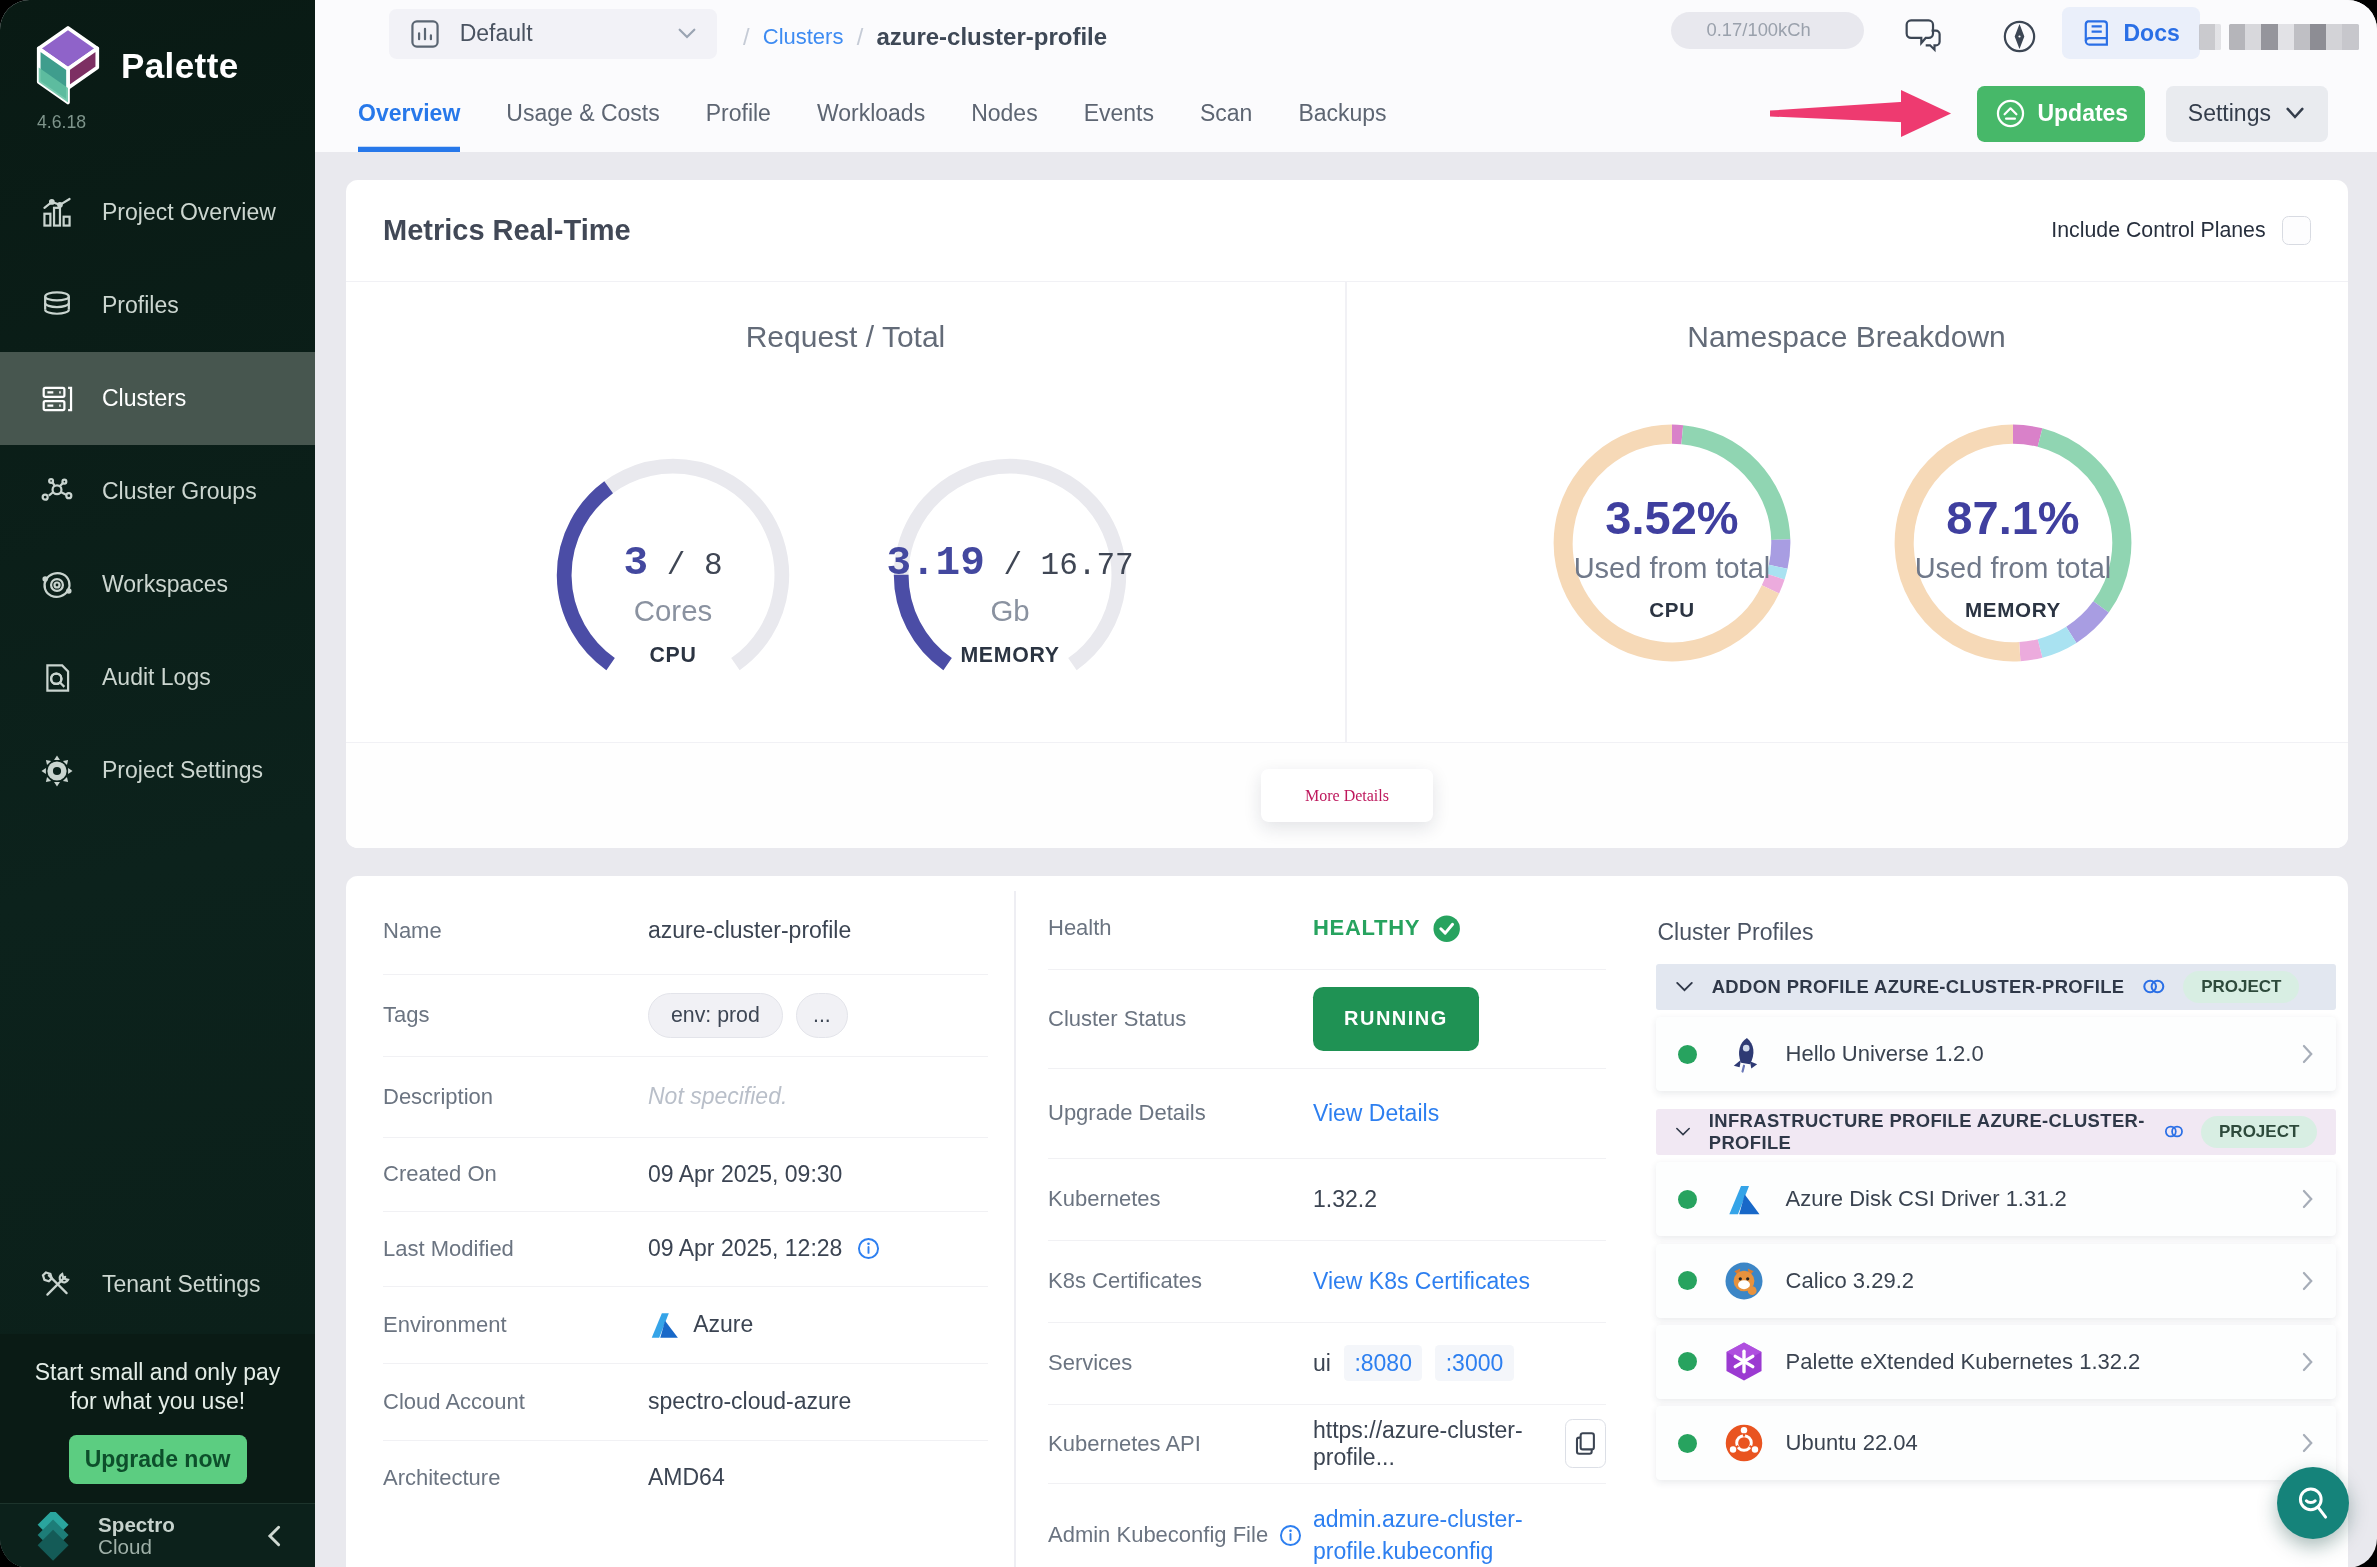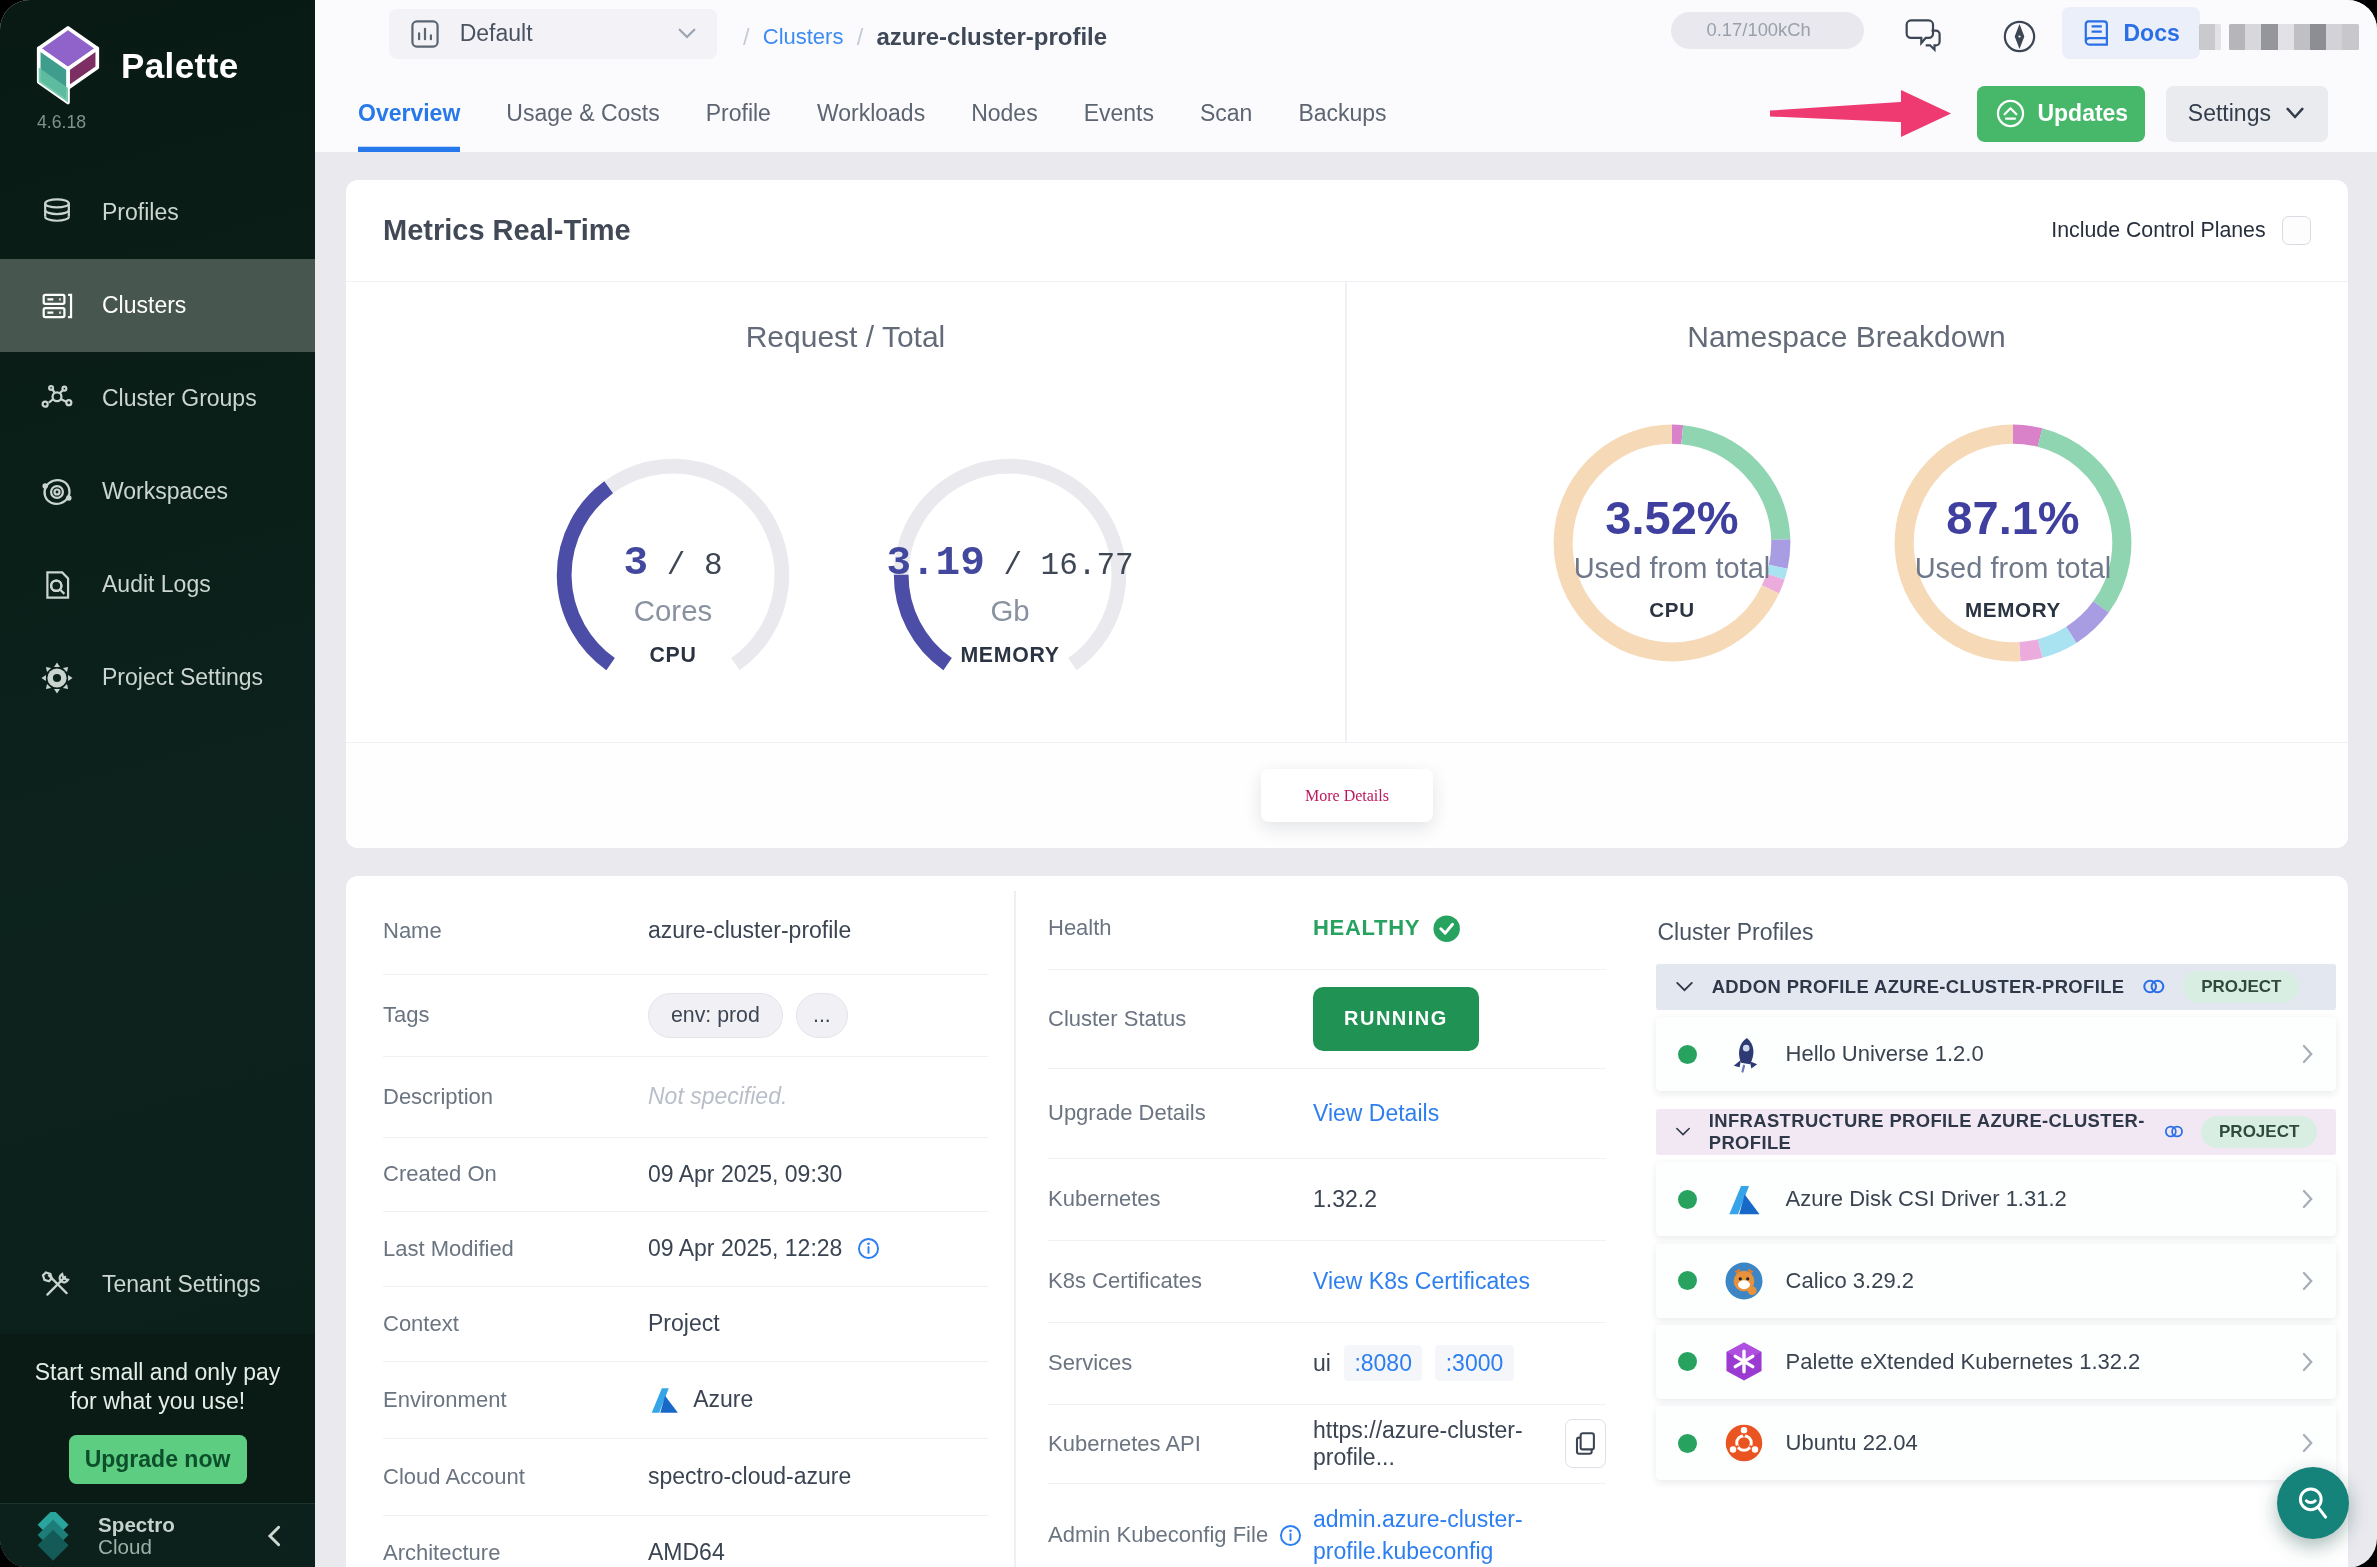--- a/index.html
+++ b/index.html
@@ -143,20 +143,31 @@
         <polygon points="6,32 46,60 46,106 6,78" fill="#3f9d8d" stroke="#fff" stroke-width="5" stroke-linejoin="round"></polygon>
         <polygon points="6,58 46,86 46,106 6,78" fill="#63c2a2" opacity=".85"></polygon>
       </svg>
       <span class="logo-text">Palette</span>
     </div>
     <div class="version">4.6.18</div>
 
     <div class="nav">
       <div class="nav-item">
         <svg width="34" height="34" viewBox="0 0 46 46" fill="none" stroke="#c9d4cf" stroke-width="3">
+          <rect x="6" y="24" width="8" height="16"></rect>
+            <rect x="19" y="16" width="8" height="24"></rect>
+            <rect x="32" y="28" width="8" height="12"></rect>
+          <polyline points="6,16 16,8 27,12 40,4" stroke-linecap="round"></polyline>
+          <circle cx="16" cy="8" r="2.4" fill="#c9d4cf"></circle>
+            <circle cx="27" cy="12" r="2.4" fill="#c9d4cf"></circle>
+        </svg>
+        <span>Project Overview</span>
+      </div>
+      <div class="nav-item">
+        <svg width="34" height="34" viewBox="0 0 46 46" fill="none" stroke="#c9d4cf" stroke-width="3">
           <ellipse cx="23" cy="10" rx="16" ry="5.5"></ellipse>
           <path d="M7 19 c0 3 7.2 5.5 16 5.5 s16-2.5 16-5.5"></path>
           <path d="M7 28 c0 3 7.2 5.5 16 5.5 s16-2.5 16-5.5"></path>
           <path d="M7 10 v18 M39 10 v18"></path>
         </svg>
         <span>Profiles</span>
       </div>
       <div class="nav-item active">
         <svg width="34" height="34" viewBox="0 0 46 46" fill="none" stroke="#ffffff" stroke-width="3">
           <rect x="5" y="8" width="28" height="12" rx="2"></rect>
@@ -415,24 +426,20 @@
       <div class="drow" style="height:75px">
         <span class="dlab">Last Modified</span>
         <span class="dval">
           <span>09 Apr 2025, 12:28</span>
           <svg width="25" height="25" viewBox="0 0 34 34" fill="none" stroke="#2d7ff0" stroke-width="2.6">
             <circle cx="17" cy="17" r="13"></circle>
               <path d="M17 15 v8" stroke-linecap="round"></path>
               <circle cx="17" cy="10.5" r="1.8" fill="#2d7ff0" stroke="none"></circle>
           </svg>
         </span>
-      </div>
-      <div class="drow" style="height:75px">
-        <span class="dlab">Context</span>
-        <span class="dval">Project</span>
       </div>
       <div class="drow" style="height:77px">
         <span class="dlab">Environment</span>
         <span class="dval">
           <svg width="32" height="32" viewBox="0 0 60 60">
             <path d="M26 8 L39 8 L21 54 L7 54 Z" fill="#35a4e8"></path>
             <path d="M32 22 L56 54 L23 54 Z" fill="#1868c8"></path>
           </svg>
           <span>Azure</span>
         </span>

